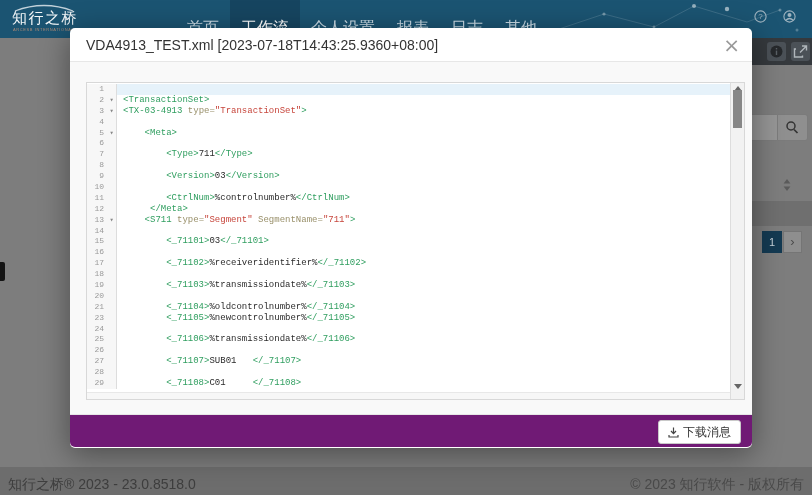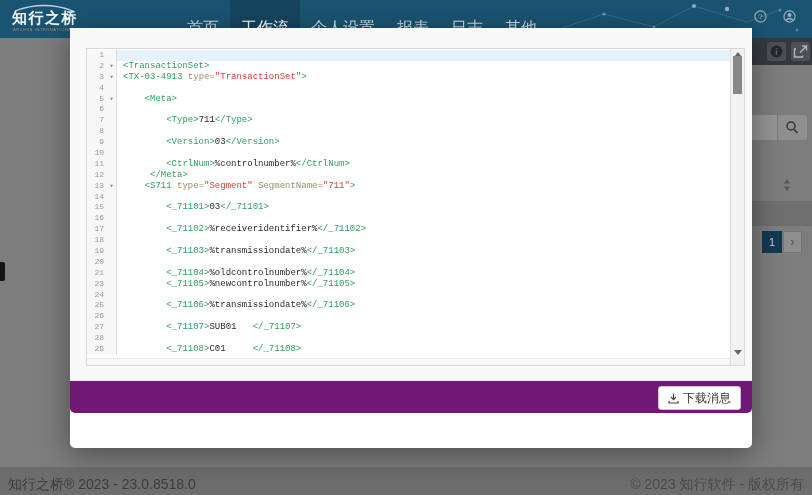--- a/index.html
+++ b/index.html
@@ -9,21 +9,21 @@
   }
   *{margin:0;padding:0;box-sizing:border-box;}
   html,body{width:812px;height:495px;overflow:hidden;}
   body{font-family:"Liberation Sans","DejaVu Sans",sans-serif;background:#7d7d7d;position:relative;}
   .stage{position:absolute;inset:0;width:812px;height:495px;overflow:hidden;}
 
   
   .app-header{position:absolute;left:0;top:0;width:812px;height:38px;background:var(--header-bg);z-index:2;}
   .logo{position:absolute;left:12px;top:2px;width:64px;height:34px;}
   .logo-arc{position:absolute;left:0;top:0;}
-  .logo-title{position:absolute;left:0;top:7px;color:#f2f6f8;font-size:15px;font-weight:bold;letter-spacing:1.5px;white-space:nowrap;}
+  .logo-title{position:absolute;left:0;top:7px;color:#f2f6f8;font-size:15px;font-weight:normal;letter-spacing:1.5px;white-space:nowrap;}
   .logo-subtitle{position:absolute;left:1px;top:25px;color:#ad8a76;font-size:4px;letter-spacing:.6px;white-space:nowrap;}
   .main-nav{position:absolute;left:176px;top:0;height:38px;display:flex;}
   .nav-item{height:38px;padding:2px 11px;color:#c9dae4;font-size:16px;line-height:52px;white-space:nowrap;cursor:pointer;}
   .nav-item.active{background:var(--header-tab);color:#ffffff;}
   .hdr-icon{position:absolute;top:10px;width:13px;height:13px;cursor:pointer;}
   .hdr-pattern{position:absolute;right:0;top:0;pointer-events:none;}
 
   
   .backdrop{position:absolute;left:0;top:38px;width:812px;height:457px;background:#7d7d7d;z-index:1;}
   .page-toolbar{position:absolute;left:600px;top:0;width:212px;height:27px;background:#35393d;}
@@ -148,20 +148,26 @@
 
     <div class="side-tab"></div>
 
     <div class="page-footer">
       <span class="foot-left">知行之桥® 2023 - 23.0.8518.0</span>
       <span class="foot-right">© 2023 知行软件 - 版权所有</span>
     </div>
   </div>
 
   <div class="modal">
+    <div class="modal-header">
+      <div class="modal-title">VDA4913_TEST.xml [2023-07-18T14:43:25.9360+08:00]</div>
+      <div class="modal-close">
+        <span>×</span>
+      </div>
+    </div>
 
     <div class="modal-body">
       <div class="editor">
         <div class="rows" id="code-rows">
             <div class="cm-row active"><span class="ln">1</span><span class="fold"></span><span class="code"></span></div>
             <div class="cm-row"><span class="ln">2</span><span class="fold">▾</span><span class="code"><span class="t-tag">&lt;TransactionSet&gt;</span></span></div>
             <div class="cm-row"><span class="ln">3</span><span class="fold">▾</span><span class="code"><span class="t-tag">&lt;TX-03-4913</span><span class="t-txt"> </span><span class="t-attr">type=</span><span class="t-str">"TransactionSet"</span><span class="t-tag">&gt;</span></span></div>
             <div class="cm-row"><span class="ln">4</span><span class="fold"></span><span class="code"></span></div>
             <div class="cm-row"><span class="ln">5</span><span class="fold">▾</span><span class="code"><span class="t-txt">    </span><span class="t-tag">&lt;Meta&gt;</span></span></div>
             <div class="cm-row"><span class="ln">6</span><span class="fold"></span><span class="code"></span></div>

